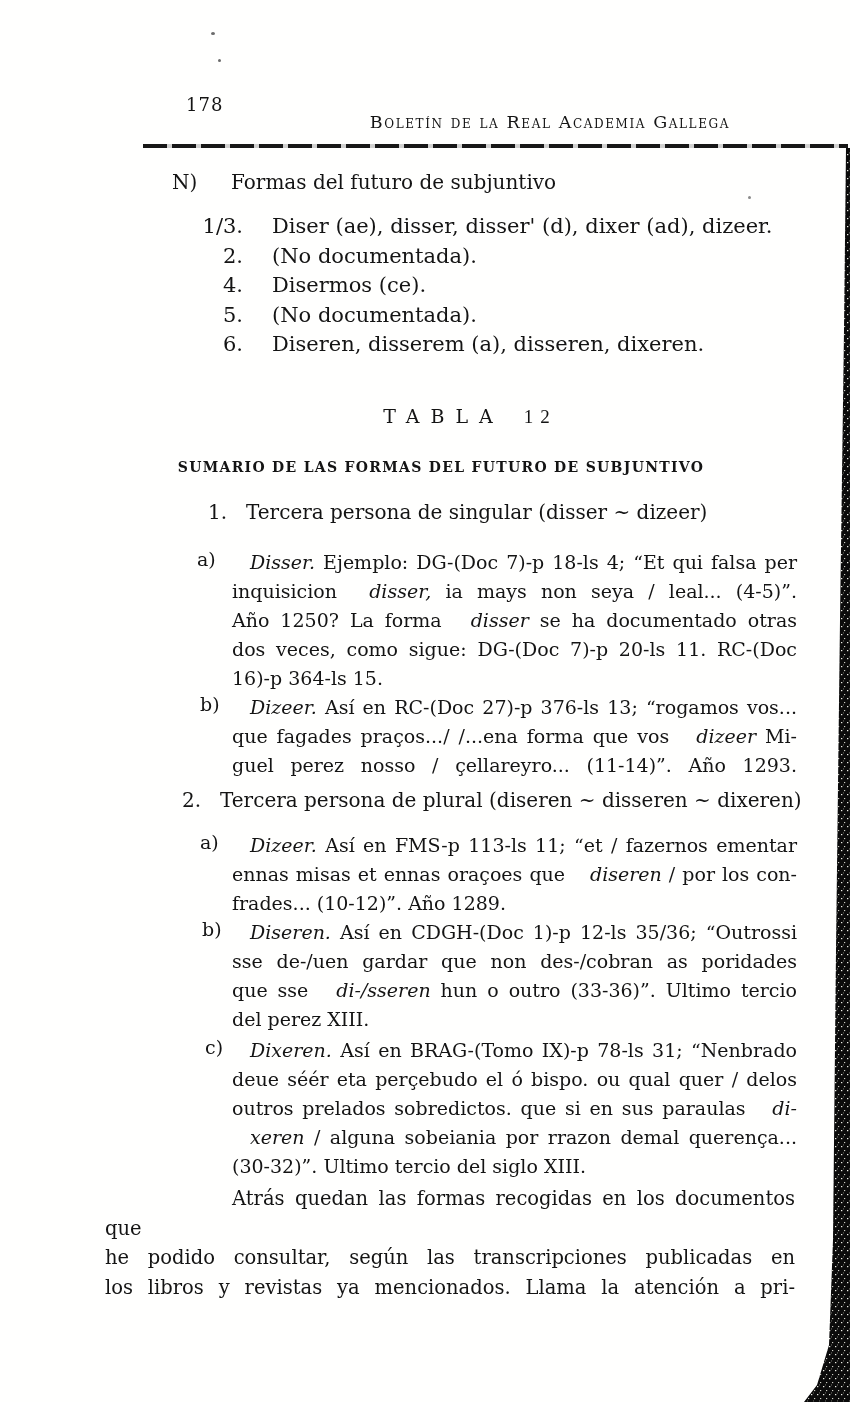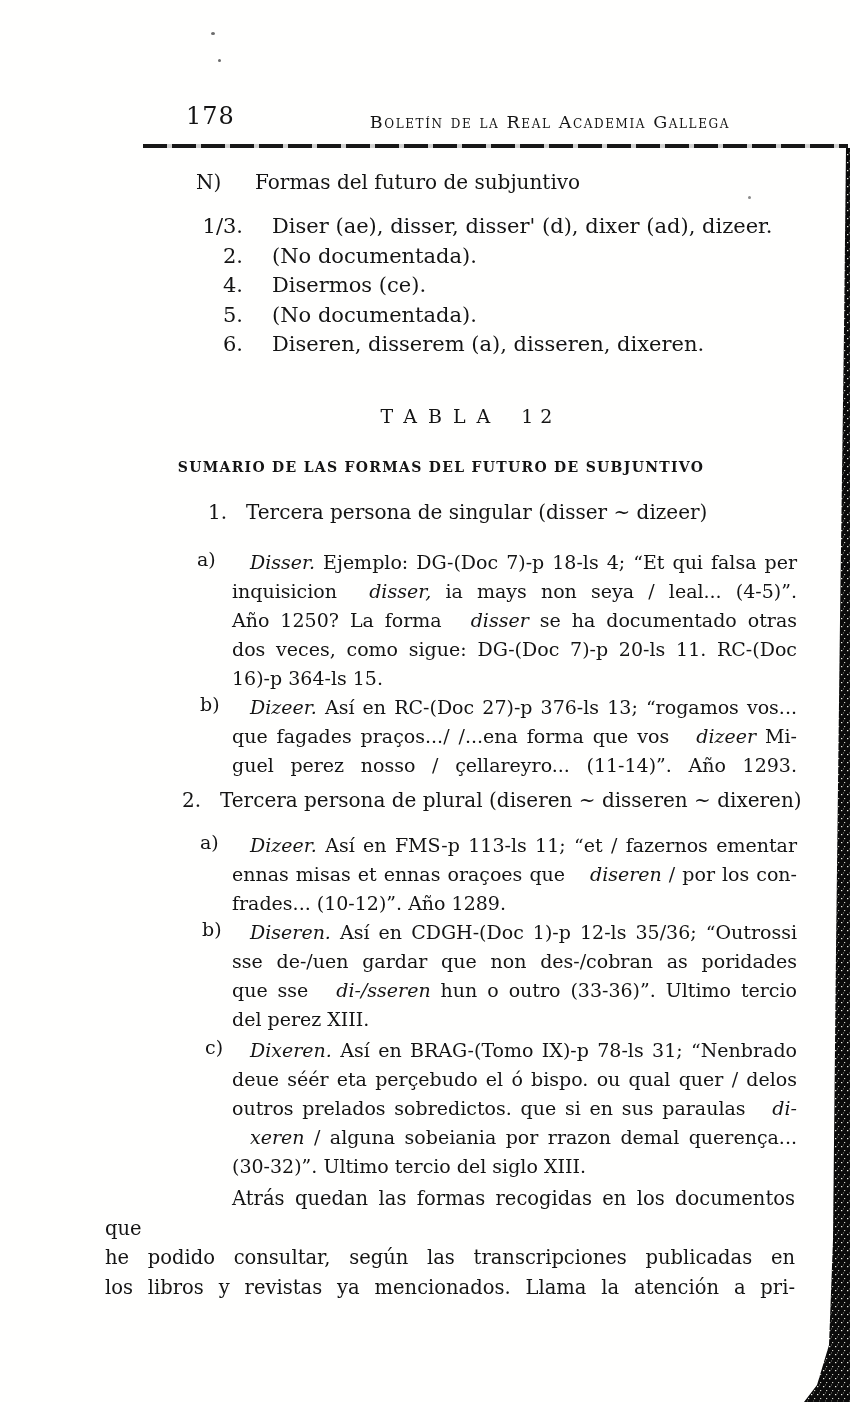--- a/index.html
+++ b/index.html
@@ -8,56 +8,56 @@
     background:#ffffff;
     font-family:"DejaVu Serif","Liberation Serif",serif;
     color:#141414;
     position:relative;
     overflow:hidden;
   }
   .page{position:absolute;inset:0;background:#fffffe;}
 
   
   .pagenum{
-    position:absolute;left:186px;top:102px;
-    font-size:24px;letter-spacing:1px;
+    position:absolute;left:186px;top:94px;
+    font-size:18px;letter-spacing:1px;
   }
   .journal{
     position:absolute;left:134px;top:112px;width:596px;
     text-align:right;
     font-variant:small-caps;
     font-size:17.5px;letter-spacing:1.6px;
   }
   .rule{
     position:absolute;left:143px;top:144px;width:705px;height:4px;
     background:
       repeating-linear-gradient(90deg,#171717 0 24px,rgba(23,23,23,.2) 24px 29px);
   }
 
   
   .nhead{
-    position:absolute;left:196px;top:170px;
+    position:absolute;left:172px;top:170px;
     font-size:20px;
   }
   .nhead .nlabel{display:inline-block;width:59px;}
   .nlist{
     position:absolute;left:143px;top:212px;
     font-size:21px;line-height:29.6px;
   }
   .nrow{display:flex;}
   .nnum{width:100px;text-align:right;}
   .ntext{margin-left:29px;}
 
   
   .tabla{
     position:absolute;left:143px;top:405px;width:654px;
     text-align:center;font-size:19px;
   }
   .tabla .tlabel{letter-spacing:11px;}
-  .tabla .tnum{letter-spacing:7px;margin-left:20px;}
+  .tabla .tnum{letter-spacing:7px;margin-left:20px;font-family:Liberation Serif, serif;}
   .sumario{
     position:absolute;left:143px;top:459px;width:596px;
     text-align:center;
     font-size:14px;font-weight:bold;letter-spacing:1.3px;
   }
 
   
   .entryhead{
     position:absolute;font-size:20px;white-space:nowrap;
   }

